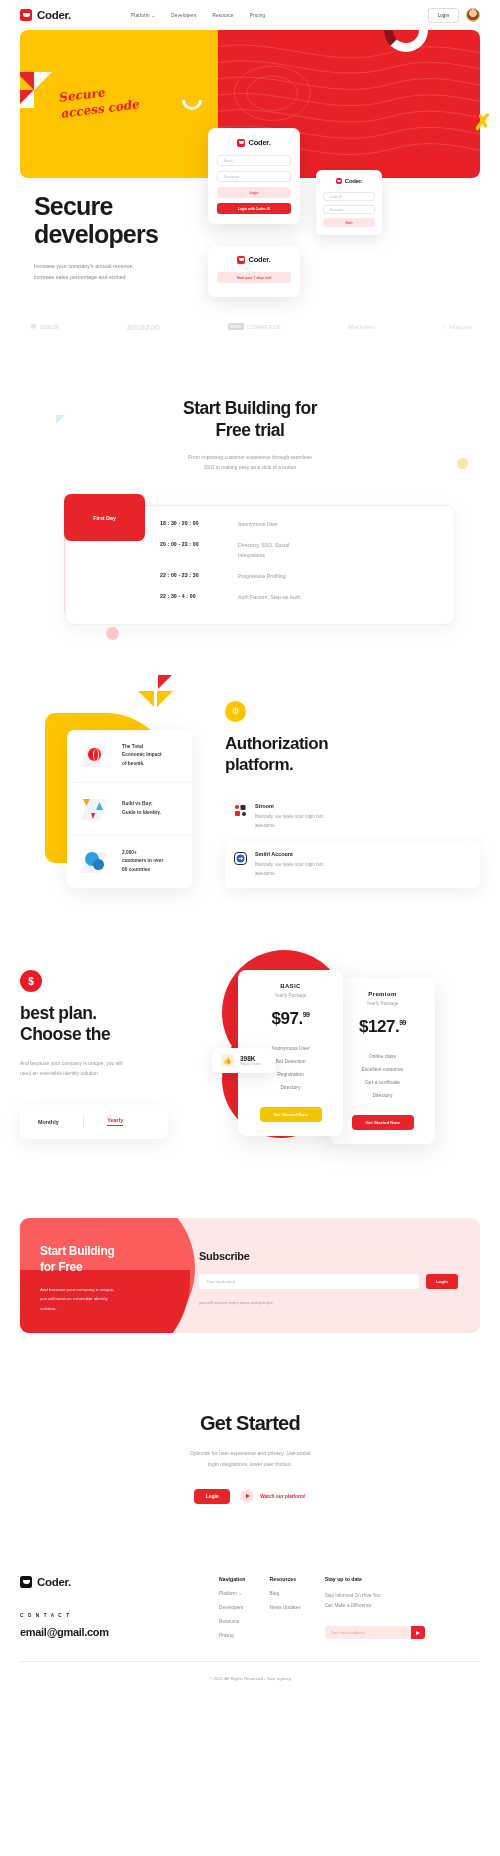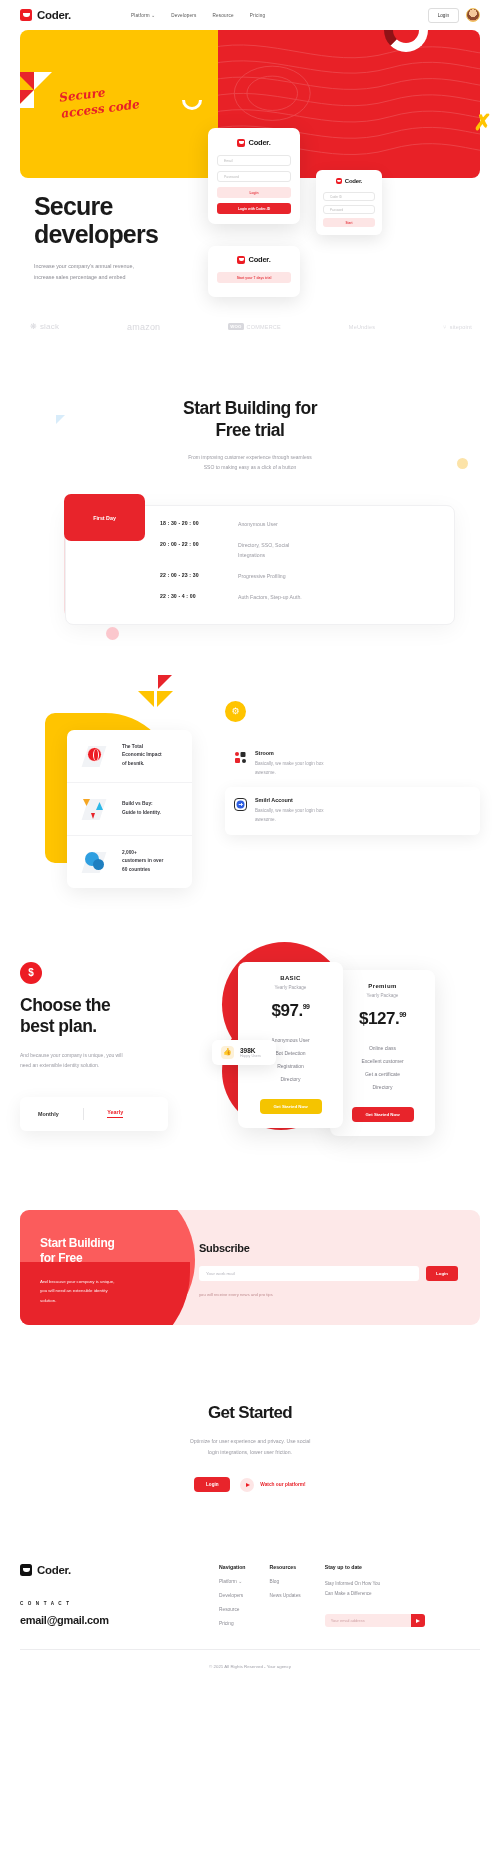--- a/index.html
+++ b/index.html
@@ -280,21 +280,21 @@
     font-size: 4.4px; color: #b6b6be; display: flex; align-items: center; padding-left: 7px;
   }
   .sub-btn {
     width: 32px; height: 15px; border-radius: 3px; background: #E8242B; color: #fff;
     font-size: 4.4px; font-weight: bold; display: flex; align-items: center; justify-content: center;
   }
   .sub-note { font-size: 4.2px; color: #c08f92; margin-top: 11px; }
 
   
   .getstarted { text-align: center; padding: 0 40px; }
-  .gs-h2 { font-size: 17px; font-weight: bold; line-height: 1.2; letter-spacing: -.7px; }
+  .gs-h2 { font-size: 20px; font-weight: bold; line-height: 1.2; letter-spacing: -.7px; }
   .gs-p { font-size: 5.2px; color: #9a9aa2; line-height: 2.1; margin-top: 13px; }
   .gs-actions { display: flex; align-items: center; justify-content: center; gap: 10px; margin-top: 19px; }
   .gs-login { width: 36px; height: 15px; border-radius: 4px; background: #E8242B; color: #fff;
     font-size: 4.6px; font-weight: bold; display: flex; align-items: center; justify-content: center; }
   .gs-watch { display: flex; align-items: center; gap: 6px; }
   .play {
     width: 14px; height: 14px; border-radius: 50%; background: #FDE5E5;
     display: flex; align-items: center; justify-content: center;
   }
   .play::after { content:""; border-left: 4px solid #ED1C24; border-top: 2.6px solid transparent; border-bottom: 2.6px solid transparent; margin-left: 1px;}
@@ -518,20 +518,24 @@
               <div class="gear-blue2"></div>
           </div>
           <div class="list-text" style="white-space:pre-line">2,000+
 customers in over
 60 countries</div>
         </div>
       </div>
     </div>
     <div class="auth-right">
       <div class="auth-badge">⚙</div>
+      <div class="auth-h2">
+        <div>Authorization</div>
+        <div>platform.</div>
+      </div>
       <div class="auth-feat">
         <div class="feat">
           <div class="feat-ic">
             <svg width="13" height="13" viewBox="0 0 13 13">
               <circle cx="3" cy="3" r="2" fill="#E8242B"></circle>
               <rect x="6.5" y="1" width="5" height="5" rx="1" fill="#2b2b2b"></rect>
               <rect x="1" y="7" width="5" height="5" rx="1" fill="#E8242B"></rect>
               <circle cx="10" cy="10" r="2" fill="#2b2b2b"></circle>
             </svg>
           </div>
@@ -556,22 +560,22 @@
           </div>
         </div>
       </div>
     </div>
   </div>
 
   <div class="pricing" style="margin-top:60px">
     <div class="pricing-left">
       <div class="dollar-badge">$</div>
       <div class="price-h2">
+        <div>best plan.</div>
         <div>Choose the</div>
-        <div>best plan.</div>
       </div>
       <div class="price-sub" style="white-space:pre-line">And because your company is unique, you will
 need an extensible identity solution.</div>
       <div class="toggle-card">
         <div class="tg">Monthly</div>
         <div class="tg-div"></div>
         <div class="tg active">Yearly</div>
       </div>
     </div>
     <div class="pricing-right">

